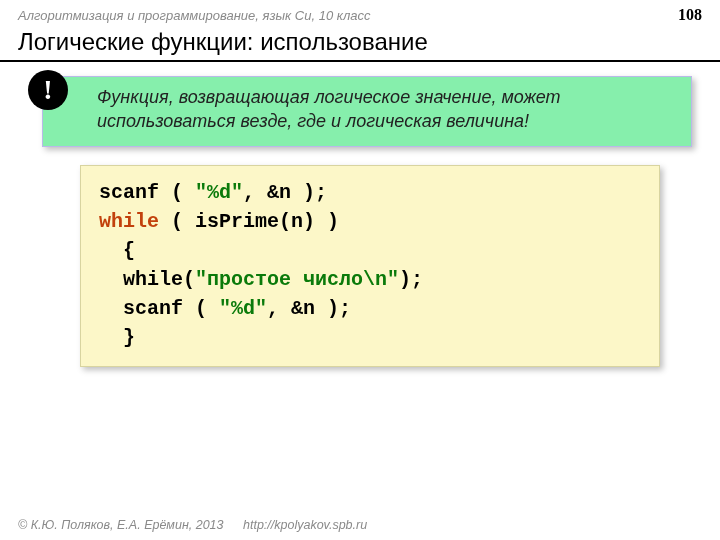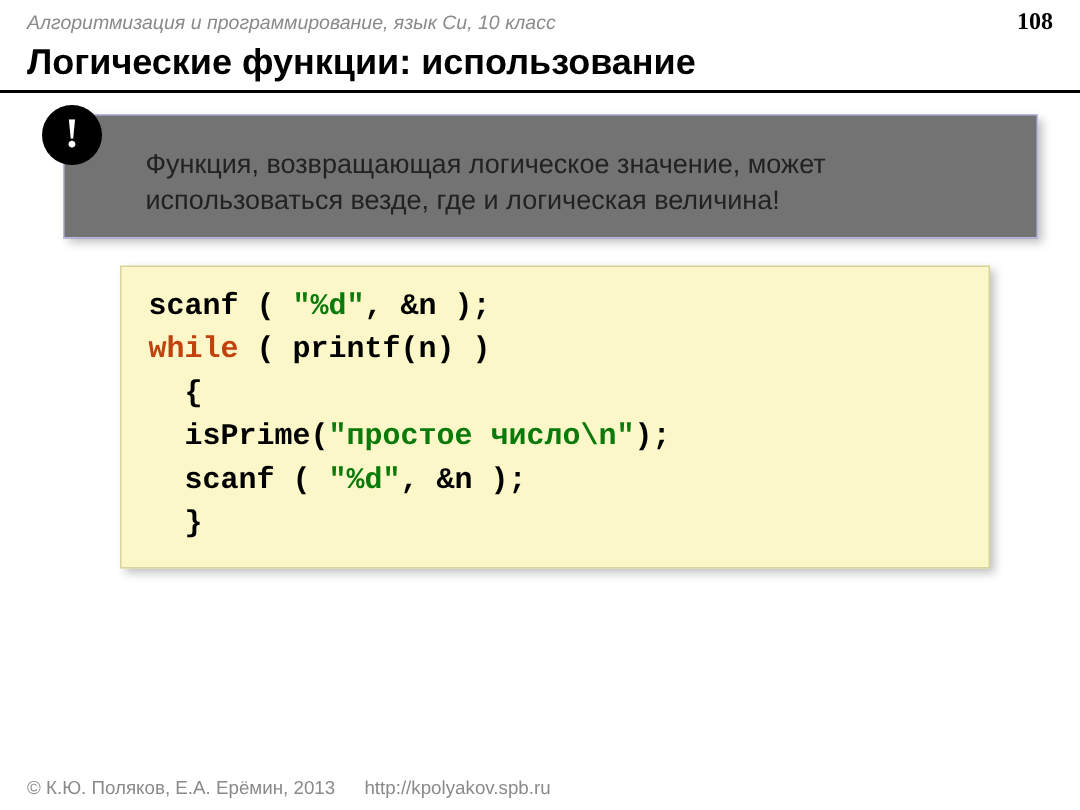--- a/index.html
+++ b/index.html
@@ -25,37 +25,38 @@
   .page-number {
     font-style: normal;
     font-weight: bold;
     color: #000;
     font-size: 16px;
     font-family: Liberation Serif, serif;
   }
   .title {
     padding: 2px 18px 4px 18px;
     font-size: 24px;
-    font-weight: bold;
+    font-weight: normal;
     color: #000;
     border-bottom: 2px solid #000;
     margin-bottom: 14px;
   }
   .callout-wrap {
     position: relative;
     margin: 0 28px 18px 42px;
   }
   .callout {
-    background: #737373;
+    background: #86efac;
     border: 1px solid #b9b9e8;
-    padding: 20px 16px 12px 54px;
+    padding: 8px 16px 12px 54px;
     font-size: 18px;
     line-height: 1.35;
     color: #222;
     box-shadow: 3px 3px 6px rgba(0,0,0,0.25);
+    font-style: italic;
   }
   .bang {
     position: absolute;
     left: -14px;
     top: -6px;
     width: 40px;
     height: 40px;
     border-radius: 50%;
     background: #000;
     color: #fff;
@@ -79,42 +80,43 @@
     white-space: pre;
   }
   .kw-blue { color: #c2410c; }
   .str-green { color: #0a7a0a; }
   .footer {
     position: absolute;
     bottom: 8px;
     left: 18px;
     font-size: 12.5px;
     color: #8a8a8a;
+    font-style: italic;
     text-align: center;
   }
   .footer .url { margin-left: 16px; }
 </style>
 </head>
 <body>
 
 <div class="header">
   <span>Алгоритмизация и программирование, язык Си, 10 класс</span>
   <span class="page-number">108</span>
 </div>
 
 <div class="title">Логические функции: использование</div>
 
 <div class="callout-wrap">
   <div class="bang">!</div>
   <div class="callout">Функция, возвращающая логическое значение, может использоваться везде, где и логическая величина!</div>
 </div>
 
 <div class="codeblock"><span>scanf ( </span><span class="str-green">"%d"</span><span>, &amp;n );</span>
-<span class="kw-blue">while</span><span> ( printf(n) )</span>
+<span class="kw-blue">while</span><span> ( isPrime(n) )</span>
 <span>  {</span>
-<span>  isPrime(</span><span class="str-green">"простое число\n"</span><span>);</span>
+<span>  while(</span><span class="str-green">"простое число\n"</span><span>);</span>
 <span>  scanf ( </span><span class="str-green">"%d"</span><span>, &amp;n );</span>
 <span>  }</span></div>
 
 <div class="footer">
   <span>© К.Ю. Поляков, Е.А. Ерёмин, 2013</span>
   <span class="url">http://kpolyakov.spb.ru</span>
 </div>
 
 </body></html>

